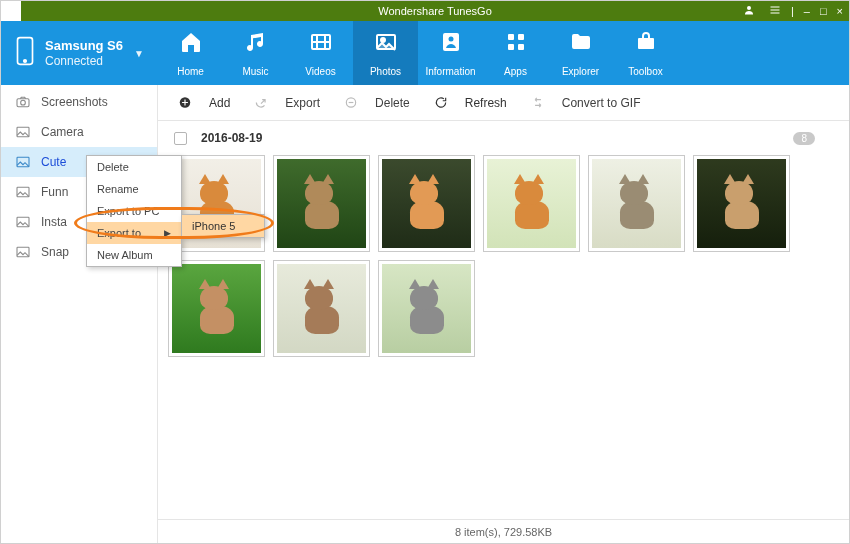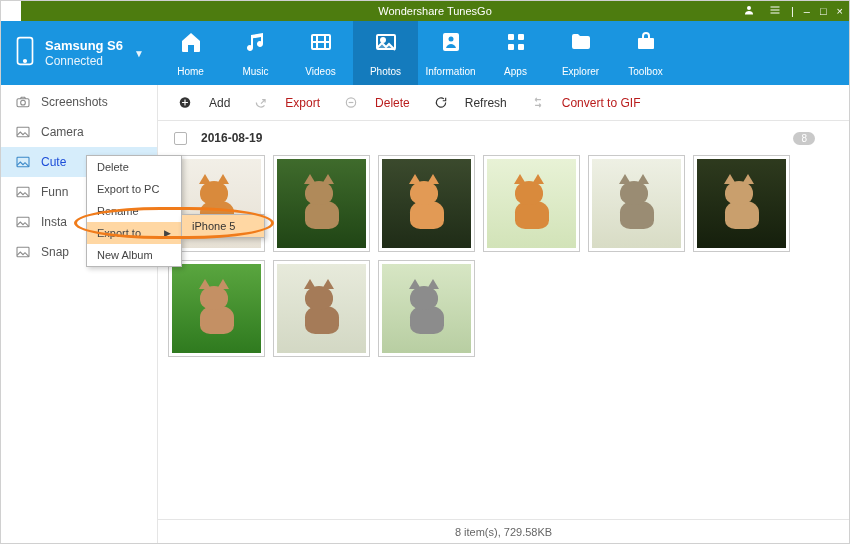--- a/index.html
+++ b/index.html
@@ -22,21 +22,21 @@
 
   .navicons { flex: 1; display: flex; }
   .nav-item { width: 65px; display: flex; flex-direction: column; align-items: center; justify-content: center; gap: 12px; font-size: 10px; cursor: pointer; }
   .nav-item.active { background: #147bbd; }
   .nav-item svg { width: 24px; height: 24px; }
 
   
   .toolbar { height: 36px; border-bottom: 1px solid #e5e5e5; display: flex; align-items: center; padding-left: 10px; gap: 4px; font-size: 12px; }
   .tb-btn { display: flex; align-items: center; gap: 17px; padding: 4px 10px; color: #7a7a7a; cursor: pointer; }
   .tb-btn.dark { color: #333; }
-  .tb-btn.disabled { color: #b91c1c; cursor: default; }
+  .tb-btn.disabled { color: #404040; cursor: default; }
   .tb-ico { width: 14px; height: 14px; display: inline-flex; align-items: center; justify-content: center; }
 
   
   .body { display: flex; height: calc(544px - 20px - 64px - 2px); }
   .sidebar { width: 157px; border-right: 1px solid #e5e5e5; background: #fff; padding-top: 2px; }
   .side-item { display: flex; align-items: center; gap: 10px; padding: 7px 14px; font-size: 12px; color: #555; cursor: pointer; }
   .side-item.active { background: #d6edfb; color: #1d4ed8; }
   .side-ico { width: 16px; height: 16px; display: inline-flex; align-items: center; justify-content: center; }
 
   .main { flex: 1; display: flex; flex-direction: column; position: relative; }
@@ -403,24 +403,24 @@
       <span>8 item(s), 729.58KB</span>
     </div>
   </div>
 </div>
 
 <div class="ctx">
   <div class="ctx-item">
       <span>Delete</span>
     </div>
   <div class="ctx-item">
+      <span>Rename</span>
+    </div>
+  <div class="ctx-item">
       <span>Export to PC</span>
-    </div>
-  <div class="ctx-item">
-      <span>Rename</span>
     </div>
   <div class="ctx-item sel">
     <span>Export to</span>
     <span class="ctx-arrow">▶</span>
   </div>
   <div class="ctx-item">
       <span>New Album</span>
     </div>
 </div>
 <div class="submenu">

